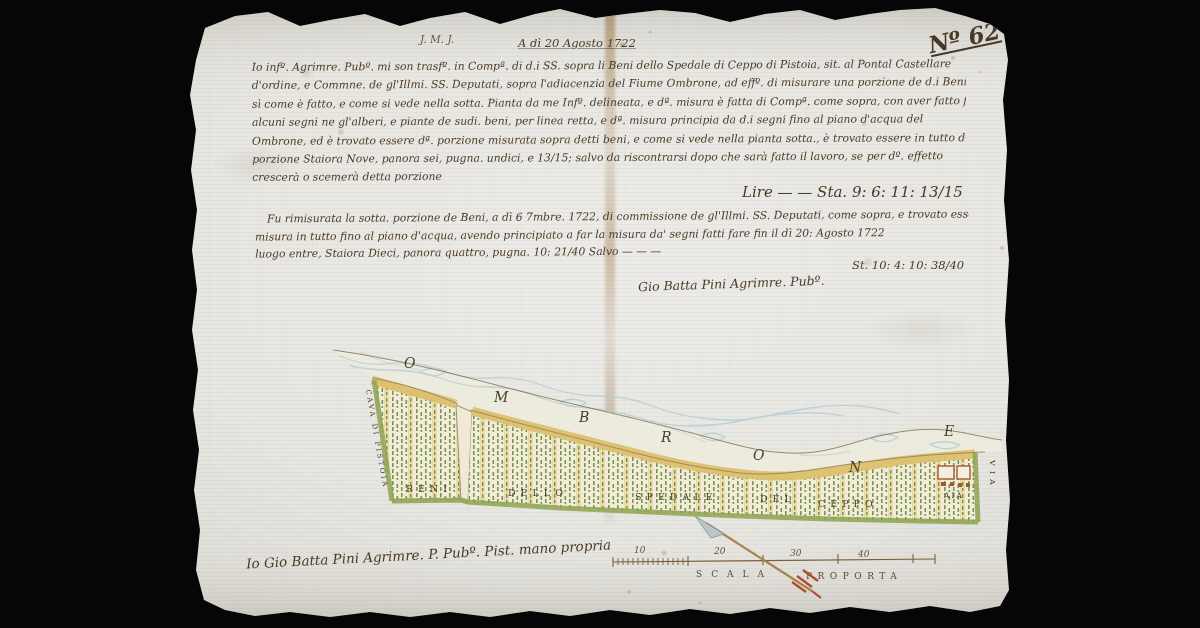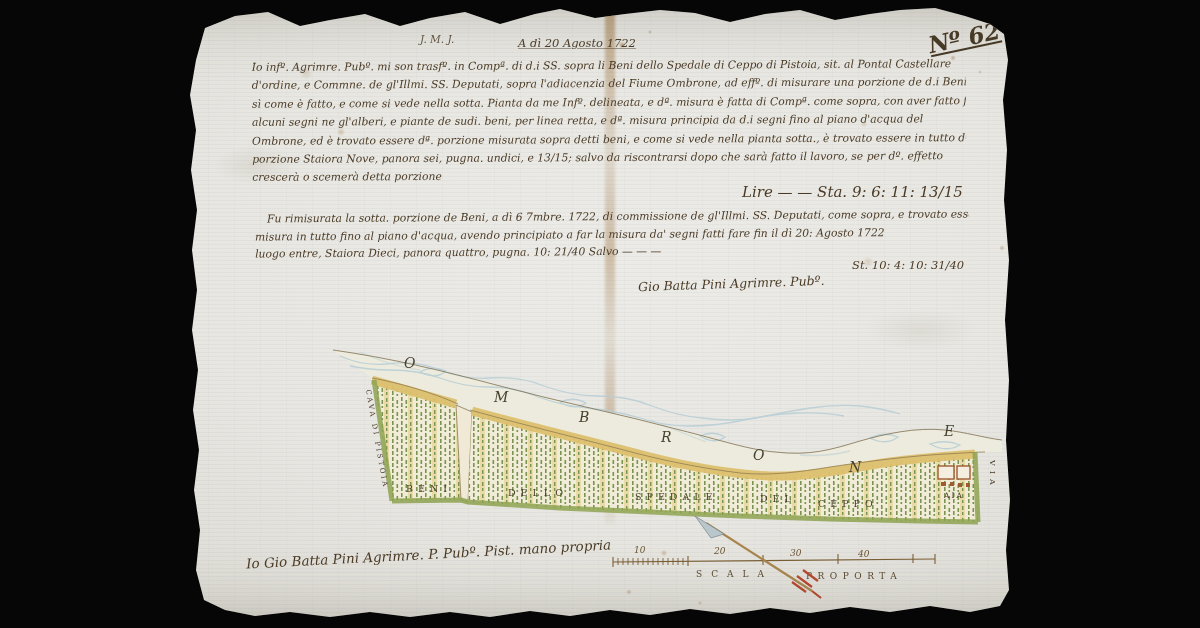--- a/index.html
+++ b/index.html
@@ -92,21 +92,21 @@
       <div class="ln">porzione Staiora Nove, panora sei, pugna. undici, e 13/15; salvo da riscontrarsi dopo che sarà fatto il lavoro, se per dº. effetto</div>
       <div class="ln">crescerà o scemerà detta porzione</div>
     </div>
     <div class="hw sum1">Lire — — Sta. 9: 6: 11: 13/15</div>
 
     <div class="para body2">
       <div class="ln">Fu rimisurata la sotta. porzione de Beni, a dì 6 7mbre. 1722, di commissione de gl'Illmi. SS. Deputati, come sopra, e trovato essere a</div>
       <div class="ln">misura in tutto fino al piano d'acqua, avendo principiato a far la misura da' segni fatti fare fin il dì 20: Agosto 1722</div>
       <div class="ln">luogo entre, Staiora Dieci, panora quattro, pugna. 10: 21/40 Salvo — — —</div>
     </div>
-    <div class="hw sum2">St. 10: 4: 10: 31/40</div>
+    <div class="hw sum2">St. 10: 4: 10: 38/40</div>
     <div class="hw sig1">Gio Batta Pini Agrimre. Pubº.</div>
     <div class="hw sig2">Io Gio Batta Pini Agrimre. P. Pubº. Pist. mano propria</div>
 
     <svg width="1200" height="628" viewBox="0 0 1200 628" style="position:absolute;inset:0;">
       <defs>
         <pattern id="rows" patternUnits="userSpaceOnUse" width="24" height="12">
           <rect x="0" y="0" width="5" height="12" fill="rgba(223,196,110,.45)"></rect>
           <g fill="#6d8a42" opacity=".9">
             <rect x="8" y="1" width="1.6" height="4"></rect>
               <rect x="8" y="7" width="1.6" height="4"></rect>

